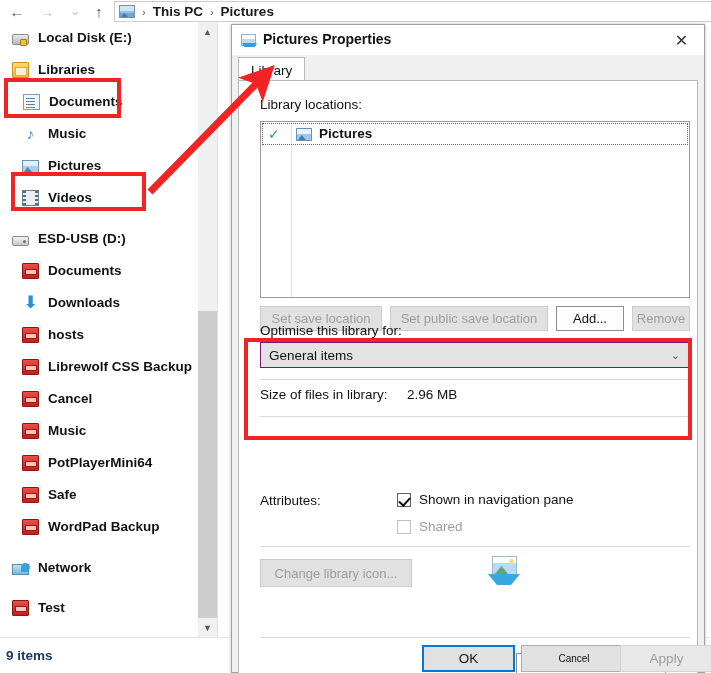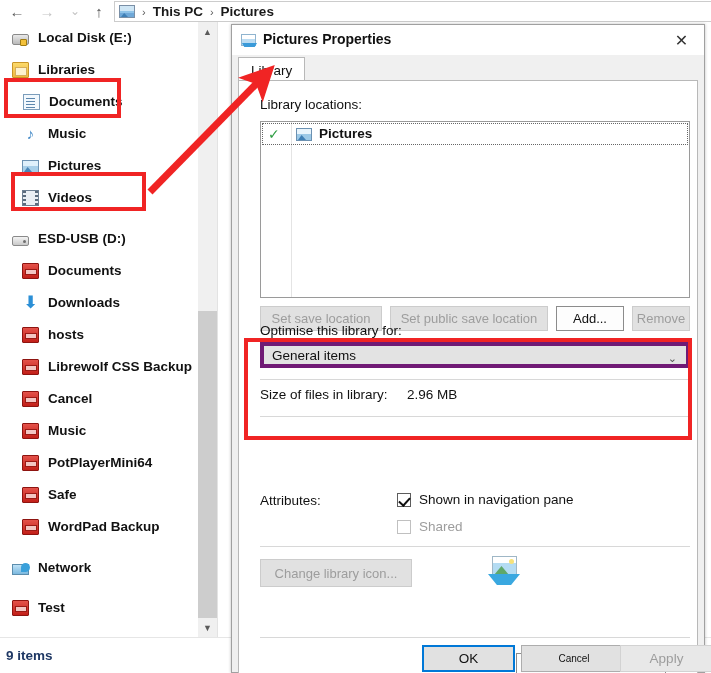--- a/index.html
+++ b/index.html
@@ -142,21 +142,21 @@
   #locLabel{position:absolute;left:56px;top:2px;font-weight:bold;font-size:13.5px;color:#111;}
 
   .winbtn{position:absolute;height:25px;background:#e1e1e1;border:1px solid #adadad;
           box-sizing:border-box;font-size:13px;color:#111;display:flex;
           align-items:center;justify-content:center;font-family:"Liberation Sans",sans-serif;}
   .winbtn.disabled{color:#9d9d9d;background:#e1e1e1;border-color:#cccccc;}
   .winbtn.enabled{background:#fdfdfd;border-color:#8c8c8c;}
 
   #optLabel{left:21px;top:242px;}
   #optSelect{position:absolute;left:21px;top:261px;width:430px;height:26px;
-          background:#e3e3e3;border:4px solid #701a75;box-sizing:border-box;
+          background:#e3e3e3;border:1px solid #701a75;box-sizing:border-box;
           display:flex;align-items:center;padding-left:8px;font-size:13.5px;color:#111;}
   #optArrow{position:absolute;right:9px;top:6px;color:#555;font-size:11px;}
   #sizeLabel{left:21px;top:306px;}
   .hrule{position:absolute;height:1px;background:#d8d8d8;}
 
   #attrLabel{left:21px;top:412px;}
   .chkrow{position:absolute;display:flex;align-items:center;margin-left:23px;}
   .chkbox{width:14px;height:14px;border:1px solid #5d5d5d;background:#fff;
           box-sizing:border-box;position:relative;margin-right:8px;}
   .chkbox.checked:after{content:"";position:absolute;left:3px;top:1px;width:5px;height:9px;

